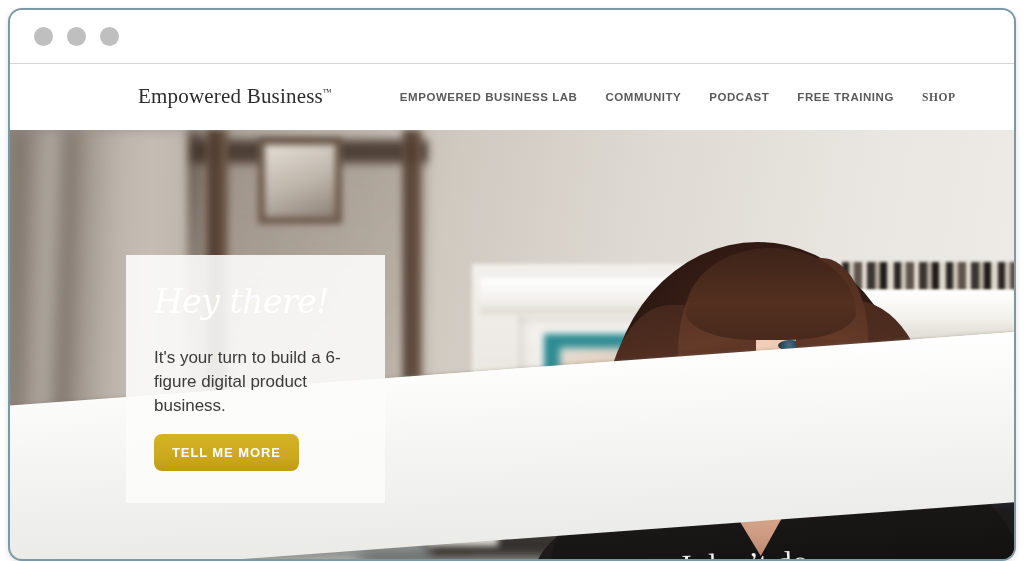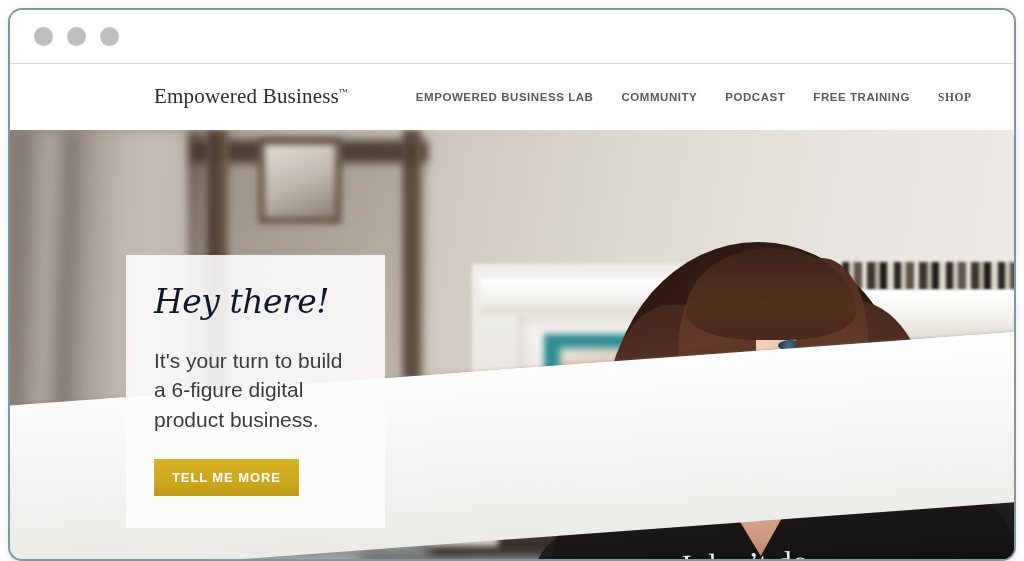--- a/index.html
+++ b/index.html
@@ -57,21 +57,20 @@
     padding-left: 128px;
   }
   .logo {
     font-family: "Liberation Serif", serif;
     font-size: 21px;
     color: #2d2d2d;
     letter-spacing: 0.2px;
     white-space: nowrap;
     position: relative;
     top: -1px;
-    margin-left: 16px;
   }
   .logo .tm {
     font-size: 9px;
     vertical-align: super;
     letter-spacing: 0;
   }
   .nav {
     display: flex;
     align-items: center;
     margin-left: 68px;
@@ -429,40 +428,40 @@
     width: 259px;
     padding: 30px 28px 32px 28px;
     box-sizing: border-box;
     background: rgba(252,252,251,0.90);
   }
   .card-script {
     font-family: "DejaVu Serif", serif;
     font-style: italic;
     font-size: 33px;
     line-height: 1.05;
-    color: #0f172a;
+    color: #ffffff;
     margin: 0 0 26px 0;
     letter-spacing: -0.5px;
   }
   .card-body {
-    font-size: 21px;
+    font-size: 17px;
     line-height: 1.42;
     color: #3b3b3b;
-    margin: 0 0 24px 0;
+    margin: 0 0 16px 0;
   }
   .card-btn {
     display: inline-block;
     background: linear-gradient(180deg, #d7b224 0%, #cca81d 60%, #c09c16 100%);
     color: #ffffff;
     font-size: 13px;
     font-weight: bold;
     letter-spacing: 0.9px;
     padding: 11px 18px;
     border: none;
-    border-radius: 0;
+    border-radius: 8px;
     cursor: pointer;
     font-family: "Liberation Sans", sans-serif;
   }
 </style>
 </head>
 <body>
 
 <div class="browser-frame">
 
   <div class="titlebar">

